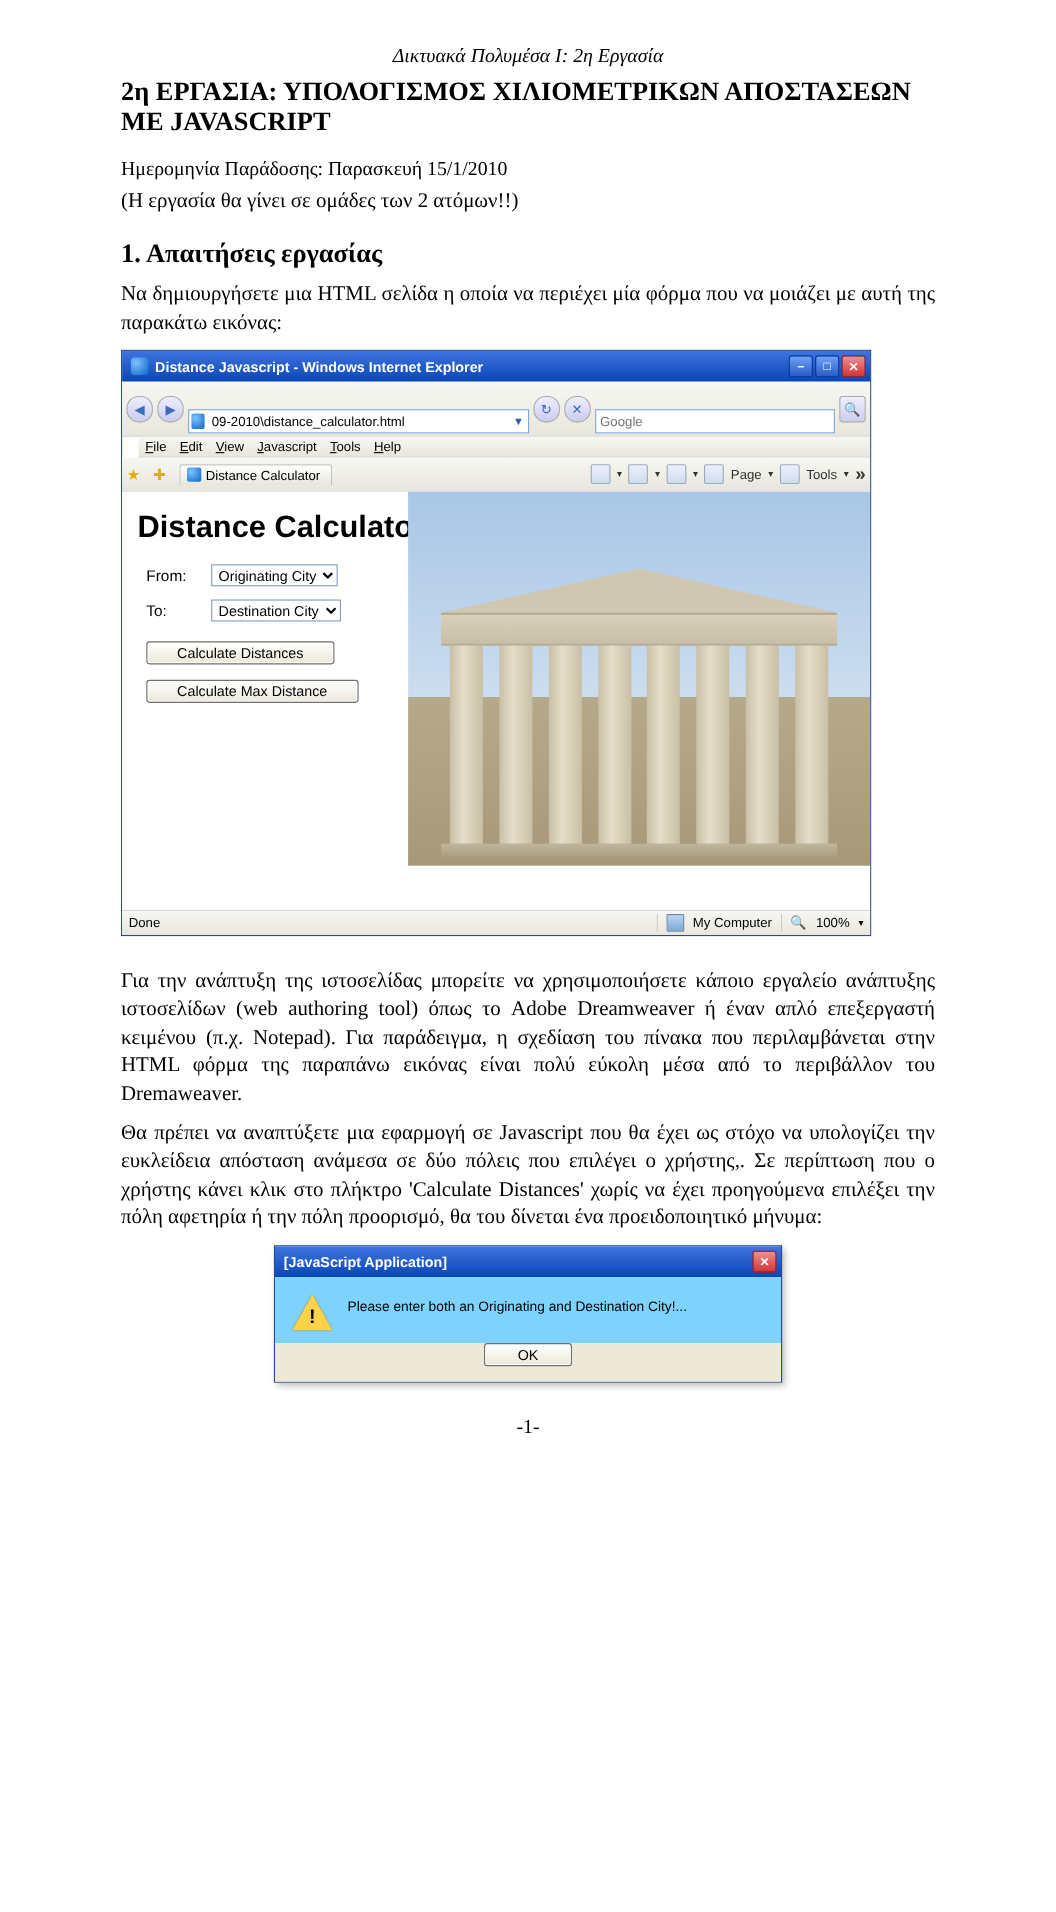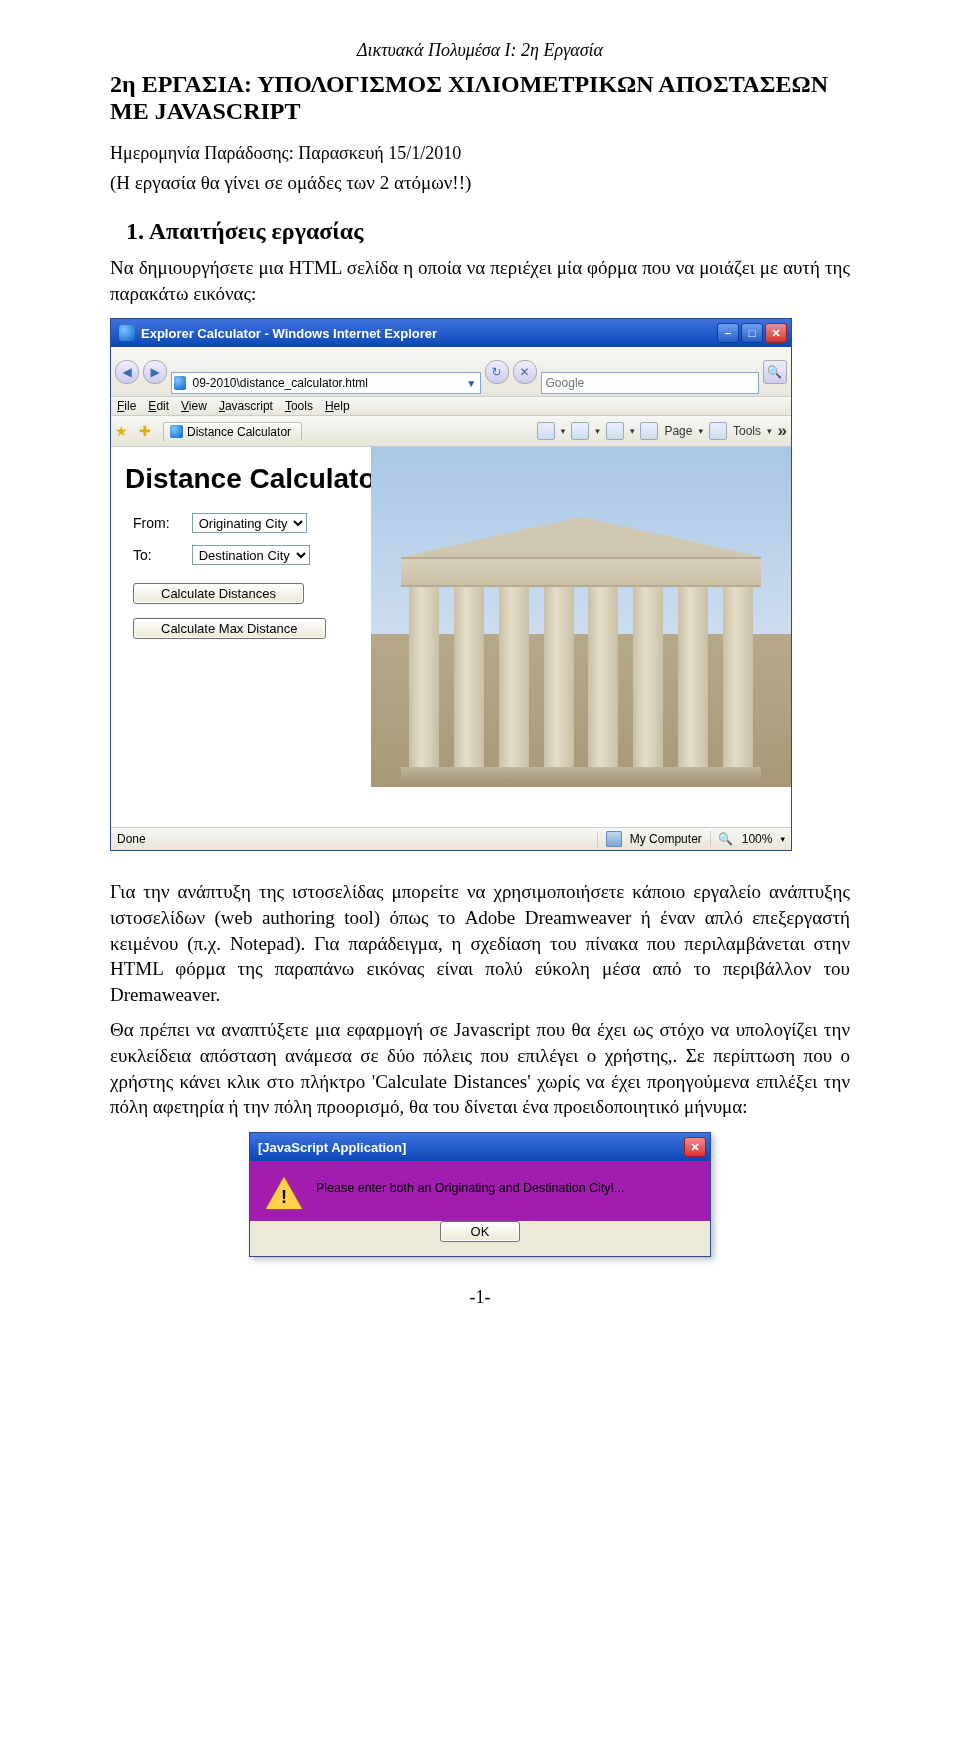--- a/index.html
+++ b/index.html
@@ -19,21 +19,21 @@
     font-size: 18px;
   }
   h1.title {
     font-size: 24px;
     font-weight: bold;
     margin: 10px 0 6px 0;
   }
   h2.section {
     font-size: 24px;
     font-weight: bold;
-    margin: 24px 0 6px 16px;
+    margin: 24px 0 6px 0;
   }
   .due {
     font-size: 18px;
     margin: 18px 0 2px 0;
   }
   .note {
     font-size: 19px;
     margin: 8px 0 18px 0;
   }
   .body-text {
@@ -110,20 +110,21 @@
   .addr input { border:0; outline:none; font-size:12px; width:100%; font-family: Tahoma,sans-serif;}
   .drop { width:14px; text-align:center; color:#2b5db5; font-size:10px;}
   .search-ico { background: radial-gradient(circle at 40% 40%, #fff 20%, #8fb5e5 30%, #fff 40%),#eef; border-radius:50%;}
   .menubar {
     background: linear-gradient(to bottom,#f7f7f3,#e8e6dc);
     padding: 2px 6px;
     border-bottom: 1px solid #ccc;
     display: flex;
     gap: 12px;
     font-size: 12px;
+    margin-left: 15px;
   }
   .menubar span { text-decoration: underline; text-decoration-color: transparent; }
   .menubar span::first-letter { text-decoration: underline; }
   .tabs-row {
     background: linear-gradient(to bottom,#f7f7f3,#e8e6dc);
     padding: 2px 4px;
     border-bottom: 1px solid #ccc;
     display: flex;
     align-items: center;
     gap: 6px;
@@ -216,21 +217,21 @@
   .alert-box {
     width: 460px;
     margin: 12px auto 20px auto;
     border: 1px solid #2b4c8c;
     font-family: Tahoma, sans-serif;
     font-size: 12px;
     box-shadow: 3px 3px 6px rgba(0,0,0,0.25);
   }
   .alert-box .titlebar { height:22px;}
   .alert-body {
-    background: #a21caf;
+    background: #7dd3fc;
     padding: 14px 16px 12px 16px;
     display: flex;
     align-items: flex-start;
     gap: 14px;
   }
   .warn-ico {
     width: 0; height: 0;
     border-left: 18px solid transparent;
     border-right: 18px solid transparent;
     border-bottom: 32px solid #ffd24a;
@@ -269,21 +270,21 @@
   <h1 class="title">2η ΕΡΓΑΣΙΑ: ΥΠΟΛΟΓΙΣΜΟΣ ΧΙΛΙΟΜΕΤΡΙΚΩΝ ΑΠΟΣΤΑΣΕΩΝ ΜΕ JAVASCRIPT</h1>
   <div class="due">Ημερομηνία Παράδοσης: Παρασκευή 15/1/2010</div>
   <div class="note">(Η εργασία θα γίνει σε ομάδες των 2 ατόμων!!)</div>
 
   <h2 class="section">1. Απαιτήσεις εργασίας</h2>
   <div class="body-text">Να δημιουργήσετε μια HTML σελίδα η οποία να περιέχει μία φόρμα που να μοιάζει με αυτή της παρακάτω εικόνας:</div>
 
   <div class="ie-window">
     <div class="titlebar">
       <div class="app-icon"></div>
-      <div class="title-text">Explorer Calculator - Windows Internet Explorer</div>
+      <div class="title-text">Distance Javascript - Windows Internet Explorer</div>
       <div class="win-btns">
         <div class="win-btn">–</div>
         <div class="win-btn">□</div>
         <div class="win-btn close">✕</div>
       </div>
     </div>
 
     <div class="toolbar-row">
       <div class="nav-ico">◀</div>
       <div class="nav-ico">▶</div>

